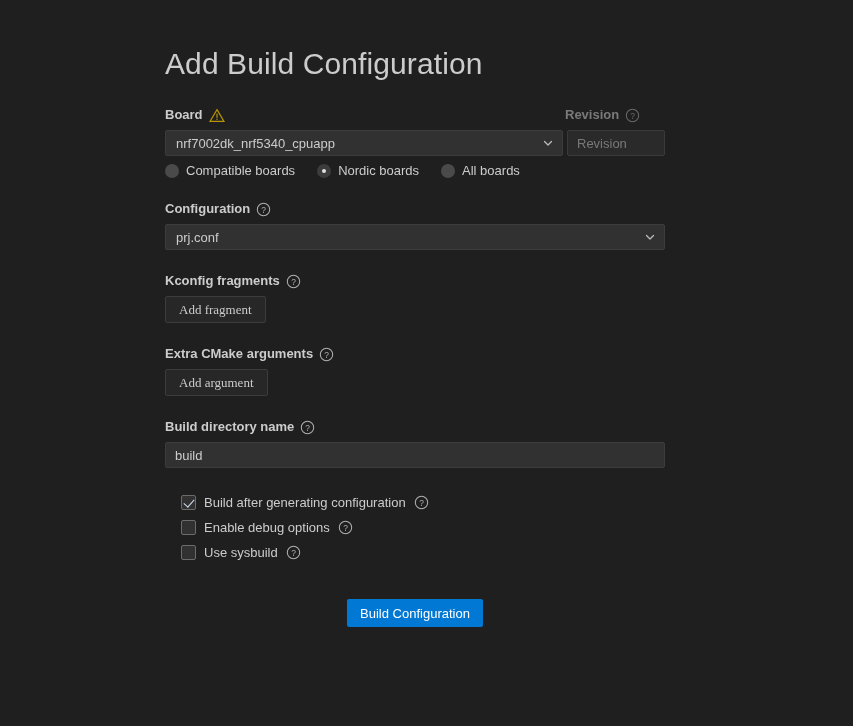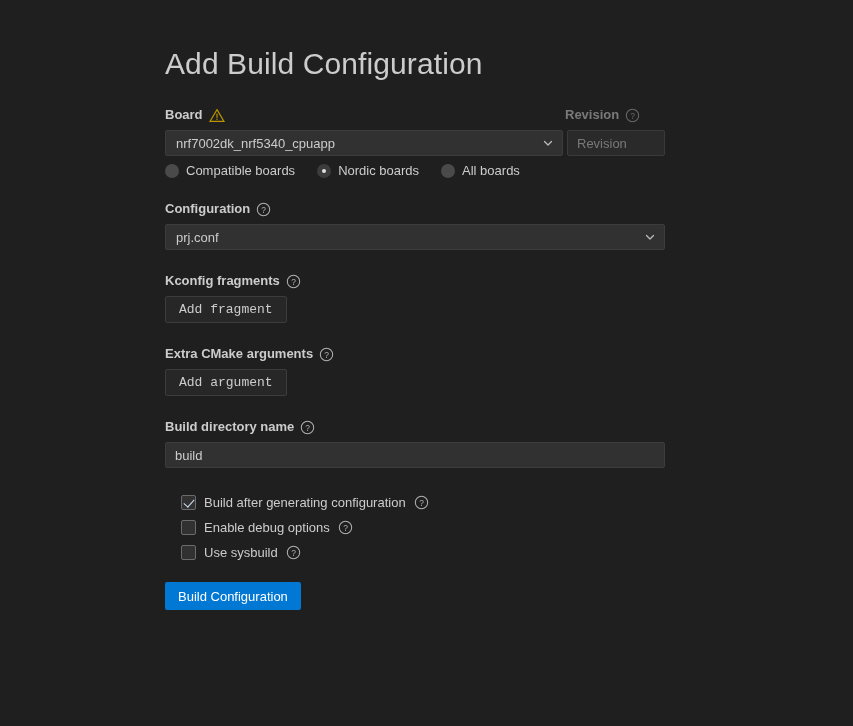--- a/index.html
+++ b/index.html
@@ -192,21 +192,21 @@
   }
 
   
   .btn-secondary {
     height: 27px;
     background: #272727;
     border: 1px solid #3c3c3c;
     border-radius: 2px;
     color: #cccccc;
     font-size: 13px;
-    font-family: Liberation Mono, monospace;
+    font-family: Liberation Serif, serif;
     padding: 0 13px;
     cursor: pointer;
     display: inline-flex;
     align-items: center;
     justify-content: center;
   }
 
   
   .checkbox-section { margin-top: 24px; }
   .checkbox-row {
@@ -239,23 +239,23 @@
     transform: rotate(42deg);
   }
   .cb-label {
     font-size: 13px;
     color: #cccccc;
     line-height: 15px;
   }
 
   
   .footer {
-    margin-top: 19px;
-    display: flex;
-    justify-content: flex-start;
+    margin-top: 36px;
+    display: flex;
+    justify-content: center;
     width: 500px;
   }
   .btn-primary {
     background: #0078d4;
     color: #ffffff;
     border: none;
     border-radius: 2px;
     height: 28px;
     padding: 0 13px;
     font-size: 13px;

